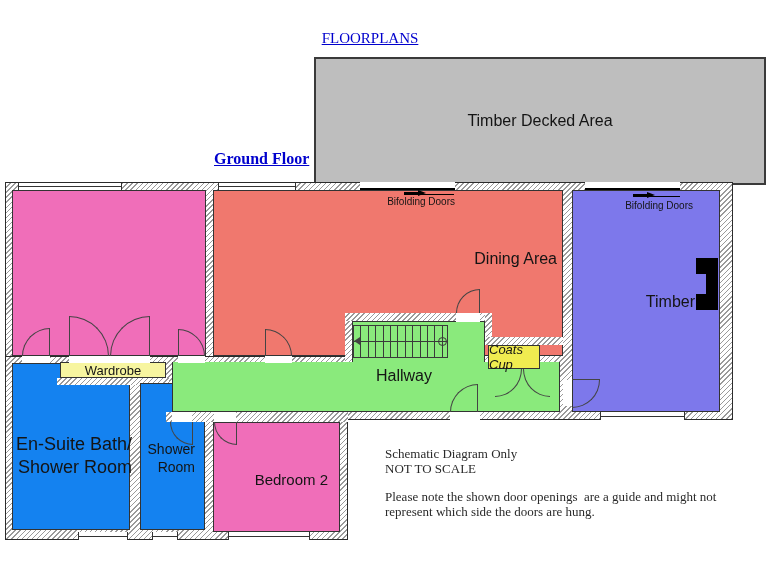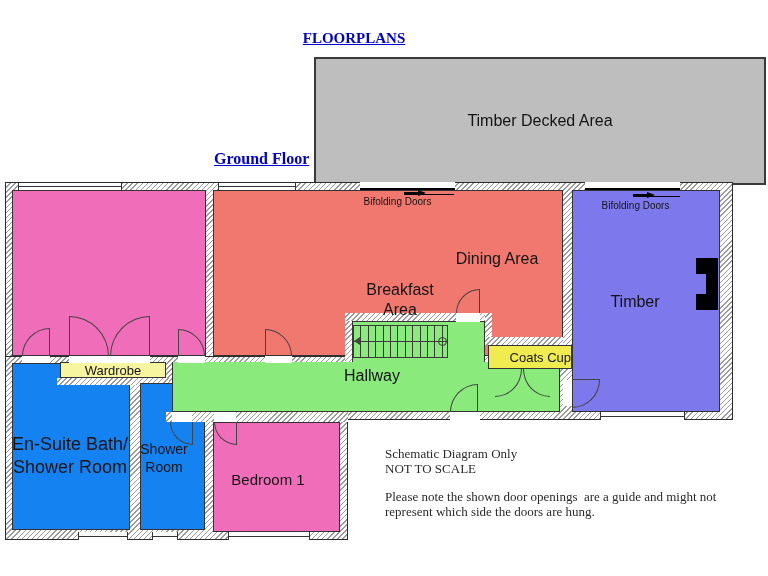--- a/index.html
+++ b/index.html
@@ -18,24 +18,24 @@
   .window::after{content:"";position:absolute;left:0;right:0;top:45%;height:1px;background:#333;}
   .gap{position:absolute;background:#fff;}
   .bifold-gap{position:absolute;box-sizing:border-box;background:#fff;border-bottom:2px solid #000;}
   .arc{position:absolute;box-sizing:border-box;background:transparent;}
   .arc-tl{border-top:1px solid #444;border-left:1px solid #444;border-top-left-radius:100% 100%;}
   .arc-tr{border-top:1px solid #444;border-right:1px solid #444;border-top-right-radius:100% 100%;}
   .arc-bl{border-bottom:1px solid #444;border-left:1px solid #444;border-bottom-left-radius:100% 100%;}
   .arc-br{border-bottom:1px solid #444;border-right:1px solid #444;border-bottom-right-radius:100% 100%;}
   .vline{position:absolute;width:1px;background:#444;}
   .hline{position:absolute;height:1px;background:#444;}
-  .lbl{position:absolute;color:#141414;text-align:center;white-space:pre-wrap;line-height:1.25;}
+  .lbl{position:absolute;color:#141414;text-align:right;white-space:pre-wrap;line-height:1.25;}
   .big{font-size:16px;}
-  .title{position:absolute;left:0;top:30px;width:708px;text-align:center;
-         font-family:"Liberation Serif",serif;font-weight:bold;font-size:15px;
+  .title{position:absolute;left:16px;top:30px;width:708px;text-align:center;
+         font-family:"Liberation Serif",serif;font-weight:normal;font-size:15px;
          color:var(--accent_link);text-decoration:underline;cursor:pointer;}
   .floor-label{position:absolute;left:214px;top:150px;
          font-family:"Liberation Serif",serif;font-weight:bold;font-size:16px;
          color:var(--accent_link);text-decoration:underline;cursor:pointer;}
   .notes{position:absolute;font-family:"Liberation Serif",serif;font-size:13px;color:#2a2a2a;
          line-height:15px;white-space:pre-wrap;text-align:left;}
   .stairs{position:absolute;box-sizing:border-box;border:1px solid #3a3a3a;
           background:repeating-linear-gradient(90deg,#3a3a3a 0 1px,transparent 1px 7.4px);}
   .circle{position:absolute;box-sizing:border-box;border:1px solid #3a3a3a;border-radius:50%;background:transparent;}
   .tri-right{position:absolute;width:0;height:0;border-top:3px solid transparent;
@@ -72,21 +72,21 @@
   <div class="room" style="left:12px;top:363px;width:118px;height:167px;background:var(--bathroom_blue);"></div>
   <div class="room" style="left:60px;top:362px;width:106px;height:16px;background:var(--wardrobe_yellow);display:flex;align-items:center;justify-content:center;">
     <span style="font-size:13px;color:#141414;">Wardrobe</span>
   </div>
   <div class="wallpatch" style="left:57px;top:378px;width:112px;height:7px;"></div>
   <div class="room" style="left:140px;top:383px;width:65px;height:147px;background:var(--bathroom_blue);"></div>
 
   <div class="room" style="left:172px;top:362px;width:388px;height:50px;background:var(--hallway_green);border-top:none;"></div>
 
   <div class="wallpatch" style="left:485px;top:337px;width:78px;height:8px;"></div>
-  <div class="room" style="left:488px;top:345px;width:84px;height:24px;background:var(--coats_yellow);display:flex;align-items:center;justify-content:flex-end;">
+  <div class="room" style="left:488px;top:345px;width:52px;height:24px;background:var(--coats_yellow);display:flex;align-items:center;justify-content:flex-start;font-style:italic;">
     <span style="font-size:13px;color:#141414;">Coats Cup</span>
   </div>
 
   <div class="wallpatch" style="left:166px;top:412px;width:182px;height:10px;"></div>
   <div class="room" style="left:213px;top:422px;width:127px;height:110px;background:var(--bedroom_pink);"></div>
 
   <div class="window" style="left:18px;top:183px;width:104px;height:7px;"></div>
   <div class="window" style="left:218px;top:183px;width:78px;height:7px;"></div>
   <div class="window" style="left:78px;top:532px;width:50px;height:8px;"></div>
   <div class="window" style="left:152px;top:532px;width:26px;height:8px;"></div>
@@ -147,30 +147,28 @@
   <div class="stairs" style="left:352px;top:325px;width:96px;height:33px;"></div>
   <div class="hline" style="left:353px;top:341px;width:94px;background:#3a3a3a;"></div>
   <div class="circle" style="left:438px;top:337px;width:9px;height:9px;"></div>
   <div class="tri-left" style="left:354px;top:337px;"></div>
 
   <div class="black" style="left:696px;top:258px;width:22px;height:16px;"></div>
   <div class="black" style="left:706px;top:274px;width:12px;height:20px;"></div>
   <div class="black" style="left:696px;top:294px;width:22px;height:16px;"></div>
 
   <div class="lbl big" style="left:437px;top:249px;width:120px;">Dining Area</div>
-  <div class="lbl big" style="left:340px;top:280px;width:120px;">Breakfast
-Area</div>
   <div class="lbl big" style="left:575px;top:292px;width:120px;">Timber</div>
   <div class="lbl big" style="left:312px;top:366px;width:120px;">Hallway</div>
   <div class="lbl smalltxt" style="left:340px;top:196px;width:115px;">Bifolding Doors</div>
   <div class="lbl smalltxt" style="left:578px;top:200px;width:115px;">Bifolding Doors</div>
   <div class="lbl" style="left:8px;top:433px;width:124px;font-size:18px;">En-Suite Bath/
 Shower Room</div>
   <div class="lbl" style="left:133px;top:441px;width:62px;font-size:14px;">Shower
 Room</div>
-  <div class="lbl" style="left:208px;top:471px;width:120px;font-size:15px;">Bedroom 1</div>
+  <div class="lbl" style="left:208px;top:471px;width:120px;font-size:15px;">Bedroom 2</div>
 
   <div class="notes" style="left:385px;top:446px;width:310px;">Schematic Diagram Only
 NOT TO SCALE</div>
   <div class="notes" style="left:385px;top:489px;width:370px;">Please note the shown door openings  are a guide and might not
 represent which side the doors are hung.</div>
 
 </div>
 
 </body></html>

